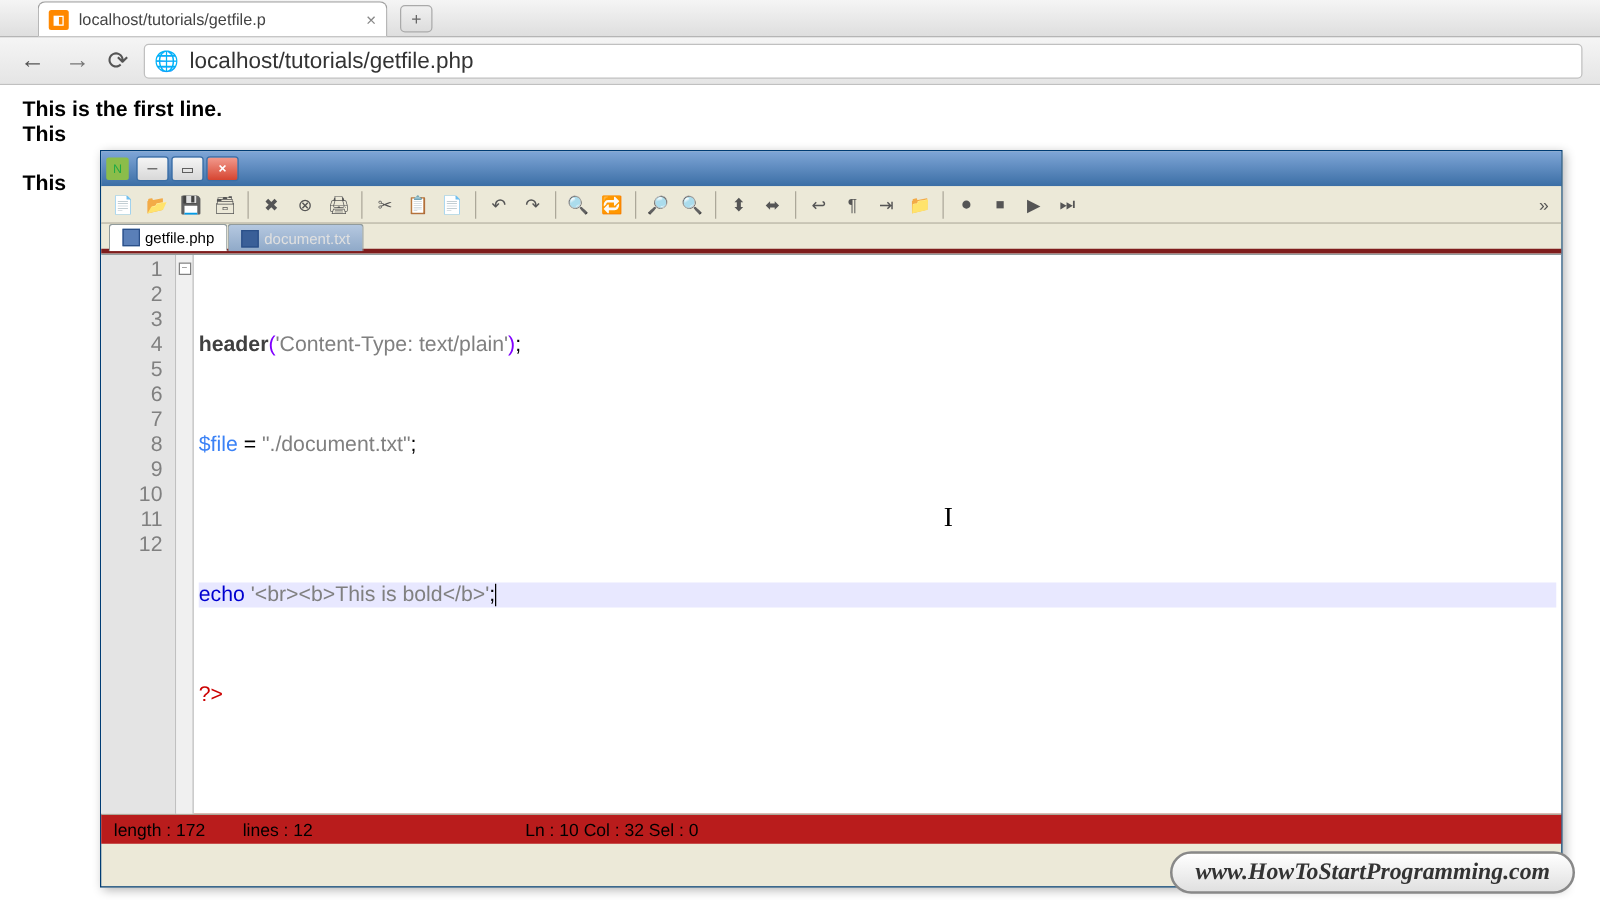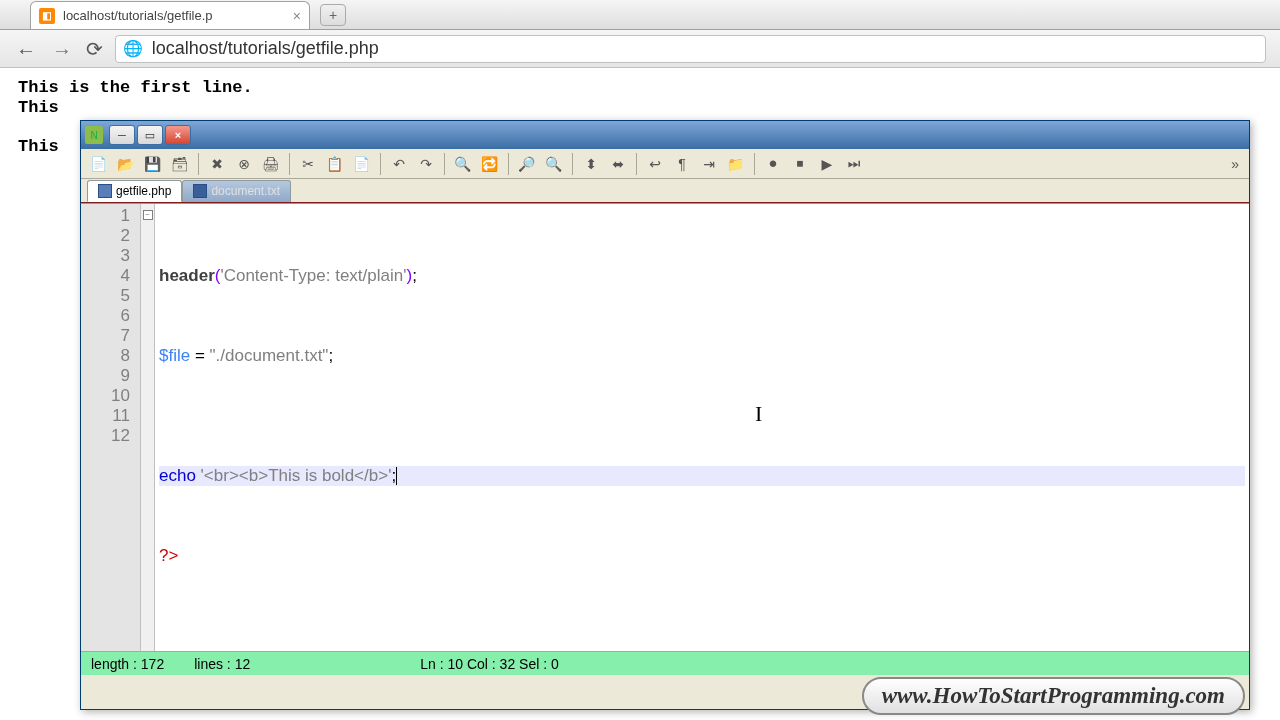--- a/index.html
+++ b/index.html
@@ -10,41 +10,41 @@
 .tab-close { margin-left: auto; color: #888; font-size: 14px; cursor: pointer; }
 .new-tab { width: 26px; height: 22px; background: linear-gradient(#f0f0f0,#ddd); border: 1px solid #aaa; border-radius: 4px; margin-left: 10px; display:flex; align-items:center; justify-content:center; color:#666; font-size:14px; margin-bottom:3px;}
 
 .addr-bar { height: 38px; background: linear-gradient(#f5f5f5,#e5e5e5); border-bottom: 1px solid #c0c0c0; display: flex; align-items: center; padding: 0 14px; gap: 12px; }
 .nav-btn { font-size: 20px; color: #777; width: 24px; text-align:center; }
 .nav-btn.enabled { color: #555; }
 .reload-icon { font-size: 20px; color: #555; }
 .addr-box { flex: 1; height: 28px; background: #fff; border: 1px solid #c0c0c0; border-radius: 4px; display: flex; align-items: center; padding: 0 8px; gap: 8px; font-size: 18px; color: #333; }
 .globe { font-size: 16px; color: #777; }
 
-.page-content { padding: 10px 18px; font-family: Liberation Mono, monospace; font-size: 17px; line-height: 1.15; white-space: pre; color: #000; font-weight: bold; }
+.page-content { padding: 10px 18px; font-family: Liberation Sans, sans-serif; font-size: 17px; line-height: 1.15; white-space: pre; color: #000; font-weight: bold; }
 
 
 .npp { position: absolute; left: 80px; top: 120px; width: 1170px; height: 590px; background: #ece9d8; border: 1px solid #003c74; box-shadow: 2px 2px 8px rgba(0,0,0,0.3); font-family: Tahoma, sans-serif; }
 .titlebar { height: 28px; background: linear-gradient(#7fa6d7, #3b6ea5); display: flex; align-items: center; padding: 0 4px; color: #fff; font-size: 13px; }
 .titlebar-icon { width: 18px; height: 18px; background: #8bbd4a; border-radius: 2px; margin-right: 6px; display:flex; align-items:center; justify-content:center; font-size:10px; color:#2a4; }
 .titlebar-text { flex: 1; white-space: nowrap; overflow: hidden; }
 .win-btns { display: flex; gap: 2px; }
 .win-btn { width: 26px; height: 20px; background: linear-gradient(#f5f5f5,#d8d8d8); border: 1px solid #3b6ea5; border-radius: 3px; display:flex; align-items:center; justify-content:center; font-size:11px; color:#333;}
 .win-btn.close { background: linear-gradient(#f29a8d,#d64531); color: #fff; font-weight:bold; }
 
 .menubar { height: 22px; background: #ece9d8; display: flex; align-items: center; padding: 0 4px; font-size: 14px; color: #000; border-bottom: 1px solid #aca899; }
 .menubar span { padding: 2px 8px; cursor: default; }
 .menubar .close-doc { margin-left: auto; padding: 0 6px; color: #555; font-weight: bold; font-size: 15px;}
 
 .toolbar { height: 30px; background: #ece9d8; border-bottom: 1px solid #aca899; display: flex; align-items: center; padding: 0 6px; gap: 3px; }
 .tb-btn { width: 24px; height: 24px; border: 1px solid transparent; display:flex; align-items:center; justify-content:center; font-size: 14px; color: #555; }
 .tb-sep { width: 1px; height: 22px; background: #aca899; margin: 0 3px; }
 .tb-more { margin-left: auto; font-size: 14px; color: #555; padding: 0 4px;}
 
-.file-tabs { height: 24px; background: #ece9d8; display: flex; align-items: center; padding-left: 6px; border-bottom: 1px solid #7f1d1d; }
+.file-tabs { height: 24px; background: #ece9d8; display: flex; align-items: flex-start; padding-left: 6px; border-bottom: 4px solid #7f1d1d; }
 .ftab { height: 22px; padding: 0 10px; border: 1px solid #919b9c; border-bottom: none; background: #ece9d8; font-size: 12px; display: flex; align-items: center; gap: 4px; margin-right: 0; border-radius: 3px 3px 0 0;}
 .ftab.active { background: #fff; position: relative; z-index: 2; border-bottom: 1px solid #fff; margin-bottom:-1px;}
 .ftab.inactive { background: linear-gradient(#b5c8e0, #8fa9c8); color: #fff; }
 .ftab-disk { width: 14px; height: 14px; background: #5a7fb8; border: 1px solid #2a4f88; }
 
 .editor-area { display: flex; height: 448px; background: #fff; border-top: 1px solid #919b9c; }
 .gutter { width: 60px; background: #e4e4e4; border-right: 1px solid #c0c0c0; text-align: right; padding: 2px 10px 2px 0; font-family: 'Courier New', monospace; font-size: 17px; line-height: 20px; color: #808080; }
 .gutter div { height: 20px; }
 .fold-col { width: 14px; background: #f0f0f0; border-right: 1px solid #c0c0c0; padding-top: 2px; }
 .fold-mark { width: 10px; height: 10px; border: 1px solid #808080; margin: 4px auto 0; font-size: 8px; line-height: 8px; text-align: center; color: #808080; background:#fff;}
@@ -53,23 +53,23 @@
 .hl { background: #e8e8ff; }
 .kw { color: #0000d0; }
 .fn { color: #404040; font-weight: bold;}
 .str { color: #808080; }
 .var { color: #3b82f6; }
 .tag { color: #cc0000; }
 .op { color: #8000ff; }
 .cursor-caret { display: inline-block; width: 1px; height: 18px; background: #000; vertical-align: text-bottom; animation: blink 1s step-end infinite;}
 .text-cursor { position: absolute; left: 600px; top: 200px; font-family: serif; font-size: 22px; color: #000; }
 
-.statusbar { height: 24px; background: #86efac; border-top: 1px solid #aca899; display: flex; align-items: center; font-size: 14px; padding: 0 10px; gap: 30px; color: #000;}
+.statusbar { height: 24px; background: #b91c1c; border-top: 1px solid #aca899; display: flex; align-items: center; font-size: 14px; padding: 0 10px; gap: 30px; color: #000;}
 
-.watermark { position: absolute; right: 35px; bottom: 5px; background: linear-gradient(#fff,#e0e0e0); border: 2px solid #888; border-radius: 20px; padding: 4px 18px; font-family: Georgia, serif; font-size: 23px; font-style: italic; font-weight: bold; color: #333; }
+.watermark { position: absolute; right: 20px; bottom: 5px; background: linear-gradient(#fff,#e0e0e0); border: 2px solid #888; border-radius: 20px; padding: 4px 18px; font-family: Georgia, serif; font-size: 19px; font-style: italic; font-weight: bold; color: #333; }
 </style>
 </head>
 <body>
 
 <div class="tab-bar">
   <div class="tab">
     <span class="tab-favicon">◧</span>
     <span>localhost/tutorials/getfile.p</span>
     <span class="tab-close">×</span>
   </div>

